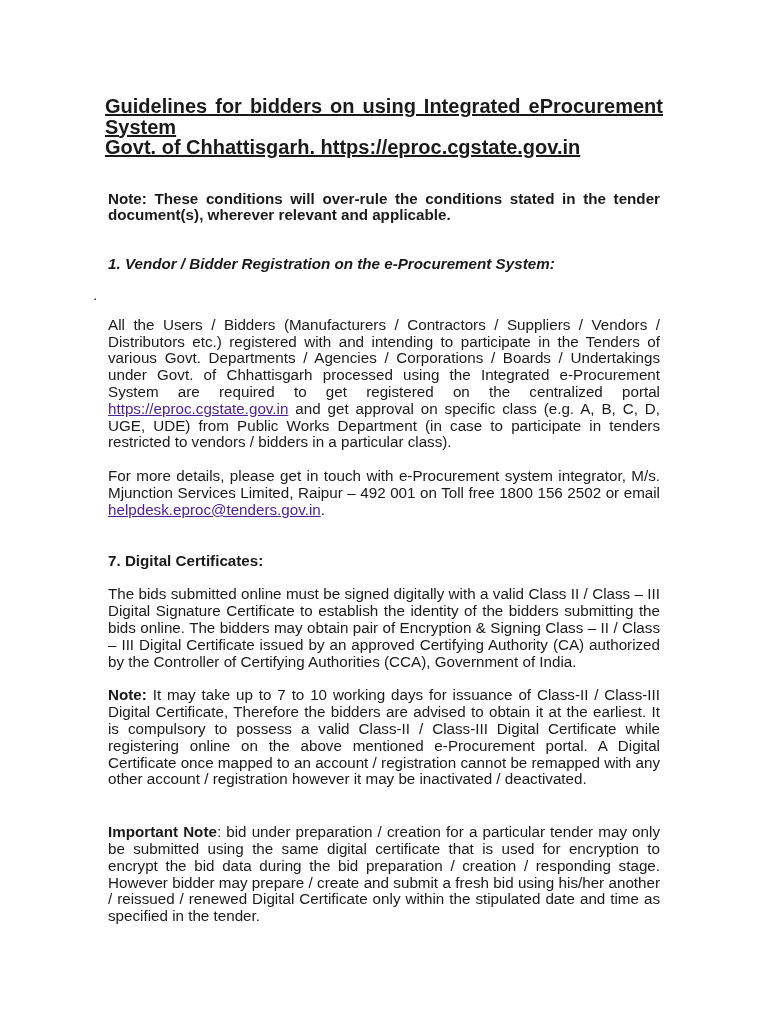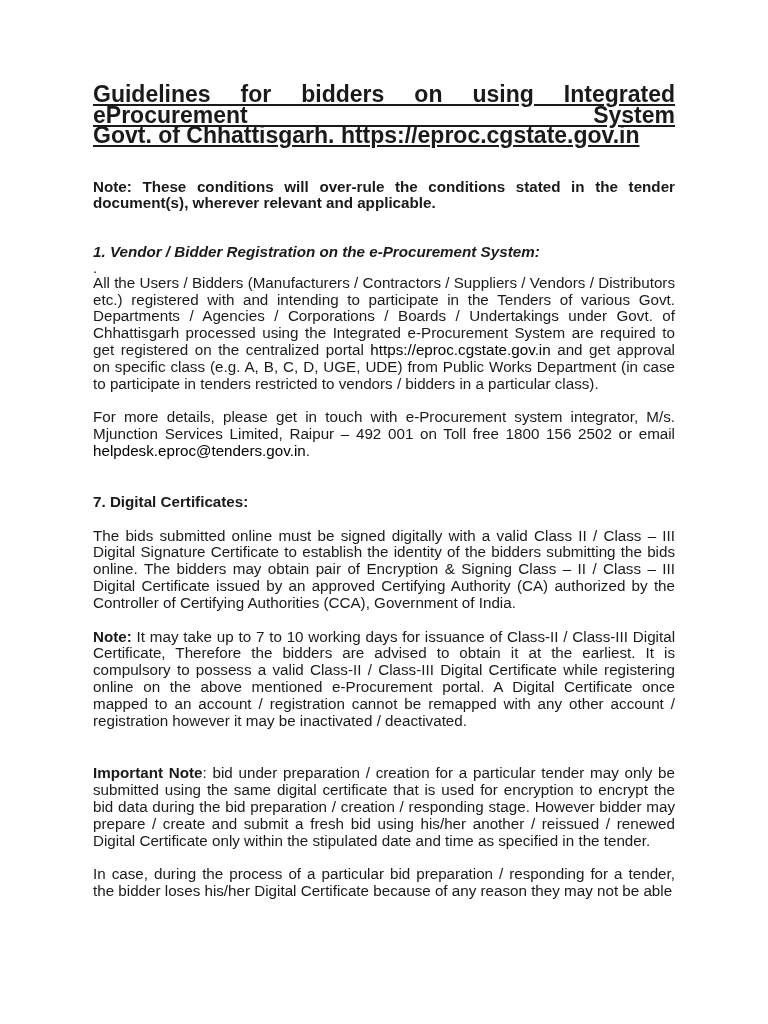--- a/index.html
+++ b/index.html
@@ -3,35 +3,35 @@
 <meta charset="utf-8">
 <style>
   html, body { margin: 0; padding: 0; background: #ffffff; }
   body { width: 768px; height: 1024px; overflow: hidden; position: relative; }
   .page {
     position: absolute; left: 93px; top: 84px; width: 582px;
     font-family: "Liberation Sans", sans-serif; color: #1a1a1a;
     font-size: 15.2px; line-height: 16.8px;
   }
   .title {
-    font-weight: bold; font-size: 23px; line-height: 20.5px;
+    font-weight: bold; font-size: 20px; line-height: 20.5px;
     text-decoration: underline; text-align: justify; text-align-last: left;
-    margin: 0;
+    margin: 12px;
   }
   .title .l1 { display: block; text-align: justify; text-align-last: justify; }
   .title .l2 { display: block; }
-  p { margin: 0; text-align: justify; }
+  p { margin: 15px; text-align: justify; }
   .bold { font-weight: bold; }
   .note { margin-top: 33px; font-weight: bold; }
   .h1 { margin-top: 32px; font-weight: bold; font-style: italic; }
   .dot { margin: 0; line-height: 14px; }
   .gap { margin-top: 17px; }
   .gap2 { margin-top: 34px; }
   .gap4 { margin-top: 36px; }
-  a { color: #000000; }
+  a { color: #4c1d95; text-decoration: underline; }
 </style>
 </head>
 <body>
 
 <div class="page">
   <h1 class="title">
     <span class="l1">Guidelines for bidders on using Integrated eProcurement System</span>
     <span class="l2">Govt. of Chhattisgarh. https://eproc.cgstate.gov.in</span>
   </h1>
 
@@ -46,14 +46,13 @@
   <p class="gap"><span>For more details, please get in touch with e-Procurement system integrator, M/s. Mjunction Services Limited, Raipur – 492 001 on Toll free 1800 156 2502 or email </span><a>helpdesk.eproc@tenders.gov.in</a><span>.</span></p>
 
   <p class="gap2 bold">7. Digital Certificates:</p>
 
   <p class="gap">The bids submitted online must be signed digitally with a valid Class II / Class – III Digital Signature Certificate to establish the identity of the bidders submitting the bids online. The bidders may obtain pair of Encryption &amp; Signing Class – II / Class – III Digital Certificate issued by an approved Certifying Authority (CA) authorized by the Controller of Certifying Authorities (CCA), Government of India.</p>
 
   <p class="gap"><span class="bold">Note:</span><span> It may take up to 7 to 10 working days for issuance of Class-II / Class-III Digital Certificate, Therefore the bidders are advised to obtain it at the earliest. It is compulsory to possess a valid Class-II / Class-III Digital Certificate while registering online on the above mentioned e-Procurement portal. A Digital Certificate once mapped to an account / registration cannot be remapped with any other account / registration however it may be inactivated / deactivated.</span></p>
 
   <p class="gap4"><span class="bold">Important Note</span><span>: bid under preparation / creation for a particular tender may only be submitted using the same digital certificate that is used for encryption to encrypt the bid data during the bid preparation / creation / responding stage. However bidder may prepare / create and submit a fresh bid using his/her another / reissued / renewed Digital Certificate only within the stipulated date and time as specified in the tender.</span></p>
 
-  <p class="gap">In case, during the process of a particular bid preparation / responding for a tender, the bidder loses his/her Digital Certificate because of any reason they may not be able</p>
 </div>
 
 </body></html>

